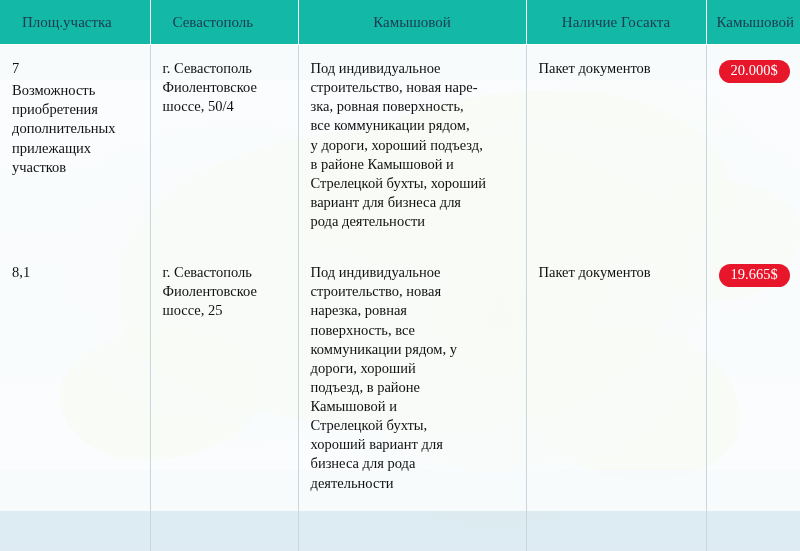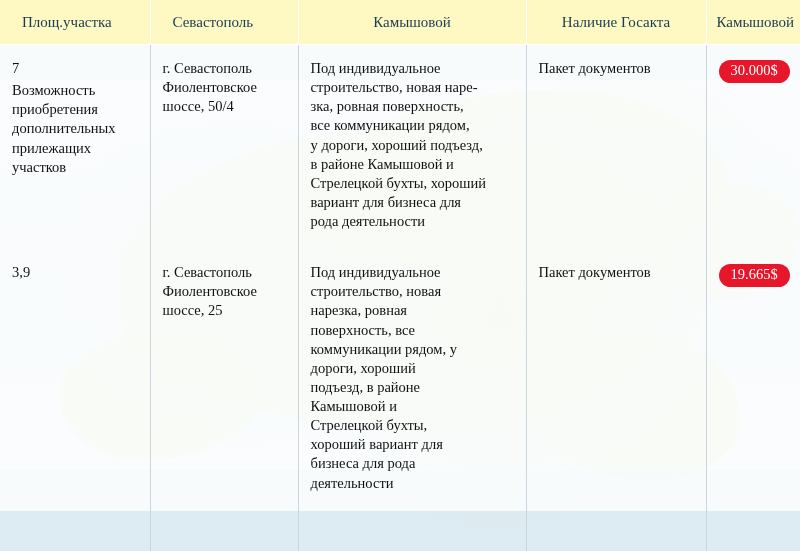--- a/index.html
+++ b/index.html
@@ -86,21 +86,21 @@
     height: 551px;
   }
 
   table.price-table {
     width: 800px;
     border-collapse: collapse;
     table-layout: fixed;
   }
 
   table.price-table thead th {
-    background: #fef9c3;
+    background: #14b8a6;
     color: #1a3b52;
     font-weight: normal;
     font-size: 15px;
     padding: 14px 10px 13px 10px;
     border-right: 1px solid #ffffff;
     border-bottom: 1px solid #ffffff;
     vertical-align: middle;
     white-space: nowrap;
   }
   table.price-table thead th:last-child { border-right: none; }
@@ -227,26 +227,26 @@
 у дороги, хороший подъезд,
 в районе Камышовой и
 Стрелецкой бухты, хороший
 вариант для бизнеса для
 рода деятельности</span>
           </td>
           <td class="cell-doc">
             <span class="doc-text">Пакет документов</span>
           </td>
           <td class="cell-price">
-            <span class="price-badge">30.000$</span>
+            <span class="price-badge">20.000$</span>
           </td>
         </tr>
         <tr>
           <td class="cell-area">
-            <span class="area-number">3,9</span>
+            <span class="area-number">8,1</span>
             <span class="area-note"></span>
           </td>
           <td class="cell-loc">
             <span class="loc-text">г. Севастополь
 Фиолентовское
 шоссе, 25</span>
           </td>
           <td class="cell-desc">
             <span class="desc-text">Под индивидуальное
 строительство, новая

